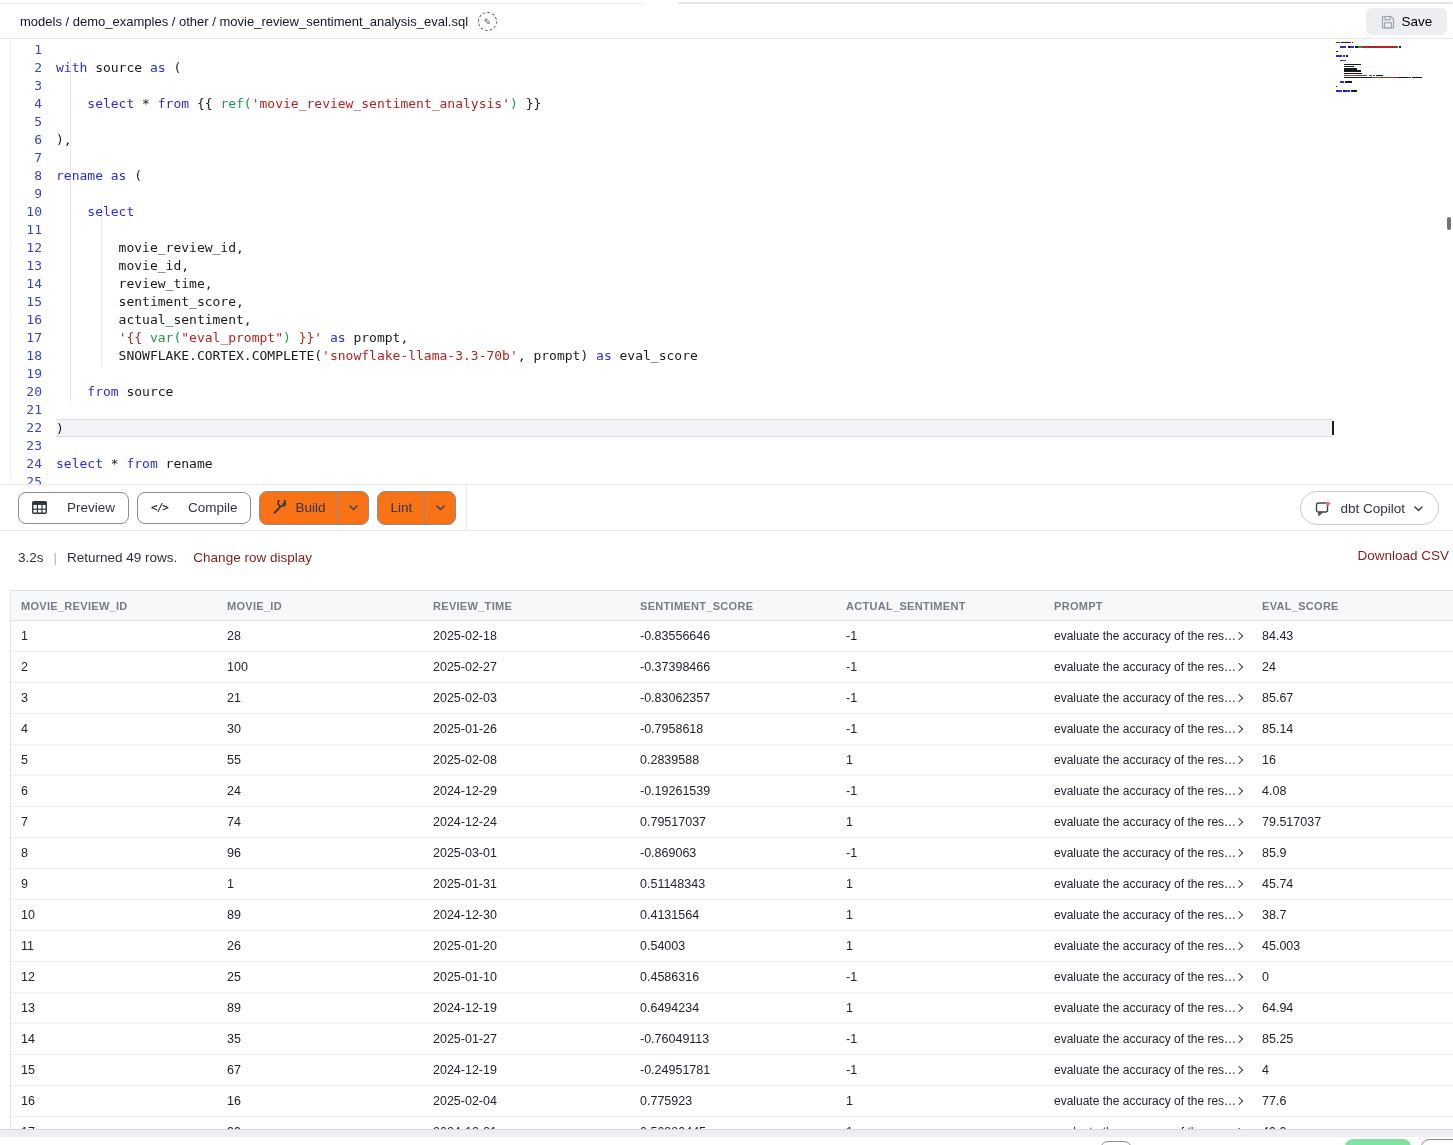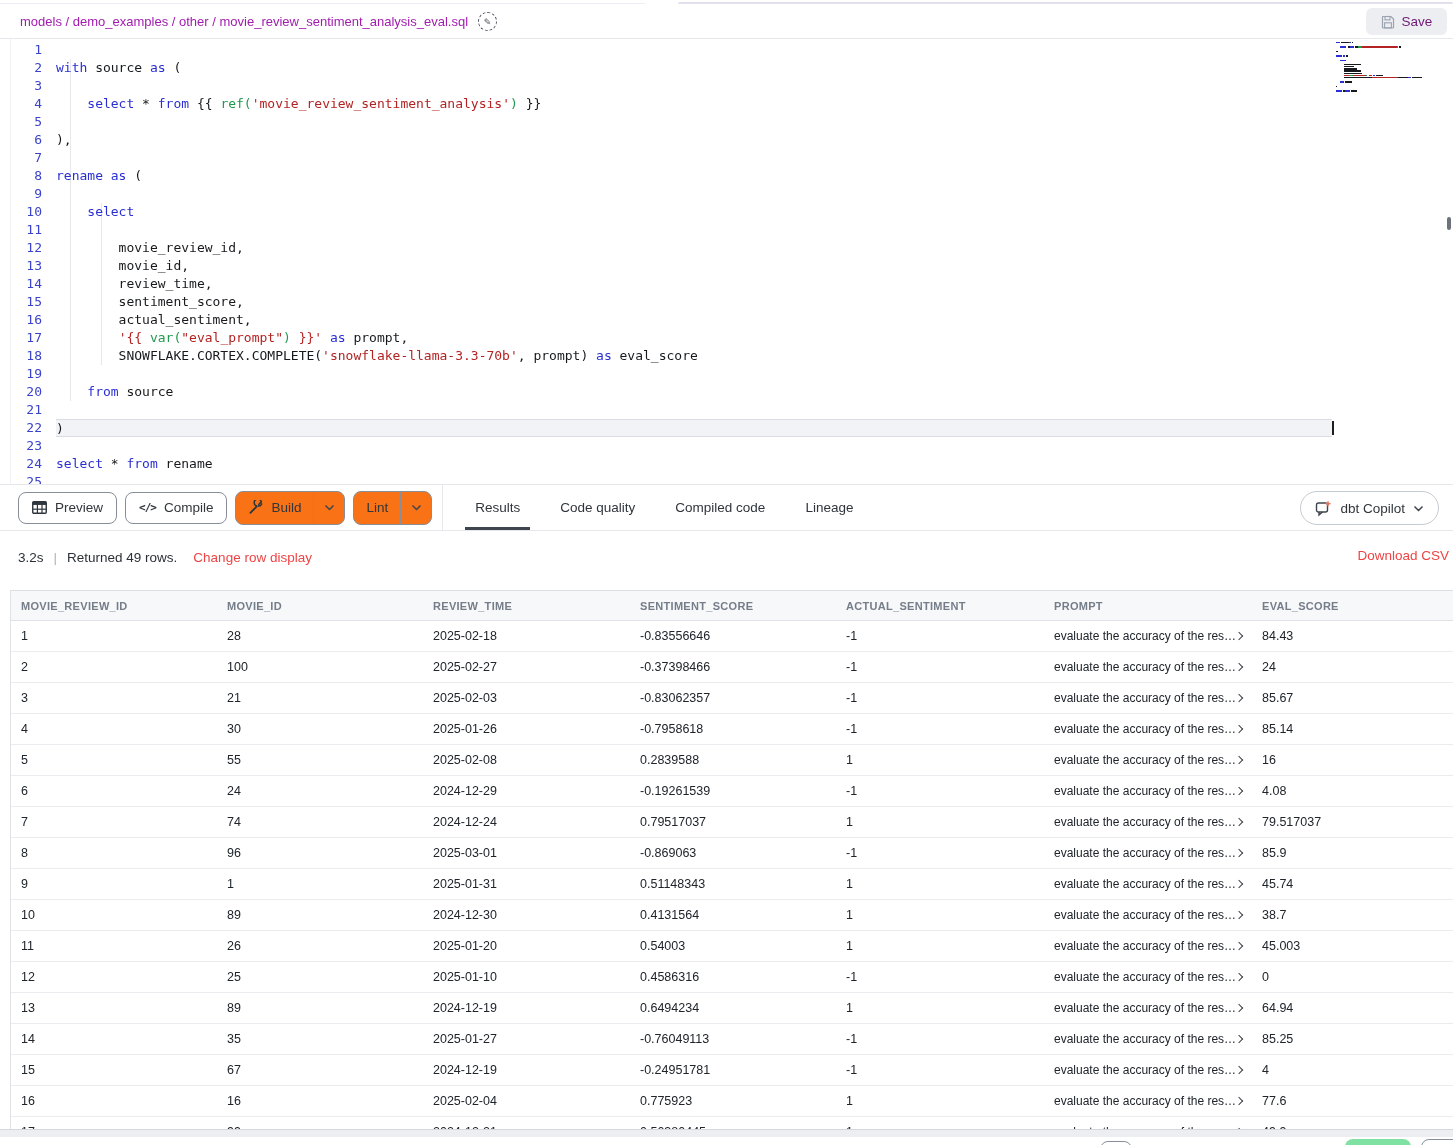--- a/index.html
+++ b/index.html
@@ -7,25 +7,25 @@
     width:1453px;height:1145px;position:relative;overflow:hidden;
     background:#ffffff;font-family:"Liberation Sans",sans-serif;color:#2b3037;
   }
   
   .top-strip{position:absolute;top:0;left:0;right:0;height:5px;background:#fff;}
   .top-strip .seg-l{position:absolute;top:3px;left:0;width:645px;height:1px;background:#eceef3;}
   .top-strip .seg-r{position:absolute;top:2px;left:678px;right:0;height:2px;background:#e0e1ec;border-radius:2px 2px 0 0;}
   
   .crumb-bar{position:absolute;top:5px;left:0;right:0;height:34px;background:#fff;
     border-bottom:1px solid #e7e8eb;display:flex;align-items:center;padding-left:20px;box-sizing:border-box;}
-  .crumb-bar .crumbs{font-size:13px;color:#a21caf;display:flex;align-items:flex-start;white-space:pre;}
+  .crumb-bar .crumbs{font-size:13px;color:#0f172a;display:flex;align-items:flex-start;white-space:pre;}
   .fmt-icon{margin-left:10px;width:17px;height:17px;border:1.4px dashed #4a4f57;border-radius:50%;
     display:flex;align-items:center;justify-content:center;font-size:9px;color:#4a4f57;cursor:pointer;}
   .save-btn{position:absolute;top:8px;right:6px;width:81px;height:27px;background:#eceef2;border:none;
-    border-radius:6px;color:#701a75;font-size:13.5px;font-family:inherit;display:flex;align-items:center;
+    border-radius:6px;color:#000000;font-size:13.5px;font-family:inherit;display:flex;align-items:center;
     justify-content:center;gap:7px;cursor:default;}
   
   .editor{position:absolute;top:39px;left:0;right:0;height:445px;background:#fff;overflow:hidden;
     font-family:"DejaVu Sans Mono","Liberation Mono",monospace;font-size:13px;line-height:18px;}
   .editor .left-border{position:absolute;left:10px;top:0;bottom:0;width:1px;background:#f0f1f4;}
   .gutter{position:absolute;left:0;top:2px;width:42px;text-align:right;color:#3a43c9;}
   .gutter div{height:18px;}
   .code{position:absolute;left:56px;top:20px;right:0;white-space:pre;color:#17191c;}
   .code-line{height:18px;position:relative;}
   .code-line.hl{width:1276px;box-sizing:border-box;background:#f2f3f6;
@@ -33,37 +33,37 @@
   .code-line.hl::after{content:"";position:absolute;right:-2px;top:1px;width:2px;height:14px;background:#1c1e22;}
   .iguide{position:absolute;width:1px;background:#e6e8ec;}
   .minimap{position:absolute;right:9px;top:3px;width:108px;}
   .mm-line{height:1.4px;margin-bottom:0.8px;display:flex;}
   .mm-line span{height:100%;display:block;}
   .ed-scroll-thumb{position:absolute;right:2px;top:178px;width:4px;height:13px;background:#6e737b;border-radius:2px;}
   
   .toolbar{position:absolute;top:484px;left:0;right:0;height:47px;background:#fff;box-sizing:border-box;
     border-top:1px solid #e7e8eb;border-bottom:1px solid #e7e8eb;display:flex;align-items:center;padding-left:18px;}
   .tb-btn{height:32px;border:1px solid #878e99;border-radius:8px;background:#fff;display:flex;align-items:center;
-    gap:8px;padding:0 13px;font-size:13.5px;color:#30363b;font-family:inherit;cursor:pointer;}
+    gap:20px;padding:0 13px;font-size:13.5px;color:#30363b;font-family:inherit;cursor:pointer;}
   .tb-group{height:32px;border:1px solid #878e99;border-radius:8px;background:#f97316;display:flex;align-items:stretch;overflow:hidden;}
   .tb-group .main{display:flex;align-items:center;gap:8px;padding:0 12px;font-size:13.5px;color:#30363b;cursor:pointer;}
   .tb-group .caret{display:flex;align-items:center;justify-content:center;width:30px;border-left:1px solid #878e99;cursor:pointer;}
   .toolbar>*{margin-right:8px;}
   .tb-divider{width:1px;align-self:stretch;background:#e7e8eb;margin-left:2px;margin-right:0;}
   .tabs{display:flex;height:100%;margin-left:12px;}
   .tab{position:relative;display:flex;align-items:center;padding:0 20px;font-size:13.5px;color:#2f353c;cursor:pointer;}
   .tab.active::after{content:"";position:absolute;left:10px;right:10px;bottom:0;height:3px;background:#3f454e;}
   .copilot-btn{position:absolute;right:6px;top:6px;height:34px;border:1px solid #c6cad1;border-radius:17px;
     background:#fff;display:flex;align-items:center;gap:8px;padding:0 14px;font-size:13.5px;color:#30363b;cursor:pointer;}
   .icon-code{font-family:"DejaVu Sans Mono",monospace;font-size:11px;font-weight:bold;color:#2f353c;letter-spacing:-1px;}
   
   .statusbar{position:absolute;top:532px;left:0;right:0;height:50px;display:flex;align-items:center;
     padding-left:18px;font-size:13.5px;color:#2b3037;}
   .statusbar .sep{color:#aeb3bb;margin:0 10px;}
-  .link{color:#ef4444;cursor:pointer;}
+  .link{color:#7f1d1d;cursor:pointer;}
   .statusbar .chg{margin-left:16px;}
   .dl-csv{position:absolute;top:548px;right:4px;font-size:13.5px;}
   
   .results{position:absolute;top:590px;left:10px;right:0;border-left:1px solid #e0e2e6;border-top:1px solid #dcdfe3;}
   .tr{display:grid;grid-template-columns:206px 206px 207px 206px 208px 208px 1fr;align-items:center;}
   .thead{height:29px;background:#f7f8fa;border-bottom:1px solid #dfe2e6;}
   .thead .th{padding-left:10px;font-size:11px;font-weight:700;letter-spacing:.3px;color:#757d89;
     text-transform:uppercase;white-space:nowrap;overflow:hidden;}
   .row{height:30px;background:#fff;border-bottom:1px solid #eaecef;}
   .td{padding-left:10px;font-size:12.5px;color:#20252c;white-space:nowrap;overflow:hidden;}
@@ -275,34 +275,20 @@
     <div class="main">
       <span>Lint</span>
     </div>
     <div class="caret">
       <svg width="11" height="7" viewBox="0 0 11 7">
           <path d="M1.5 1.5 L5.5 5.5 L9.5 1.5" fill="none" stroke="#3f454e" stroke-width="1.5"></path>
         </svg>
     </div>
   </div>
   <div class="tb-divider"></div>
-  <div class="tabs">
-    <div class="tab active">
-        <span>Results</span>
-      </div>
-    <div class="tab">
-        <span>Code quality</span>
-      </div>
-    <div class="tab">
-        <span>Compiled code</span>
-      </div>
-    <div class="tab">
-        <span>Lineage</span>
-      </div>
-  </div>
   <button class="copilot-btn">
     <svg width="17" height="17" viewBox="0 0 17 17">
       <rect x="1.5" y="3" width="11" height="9" rx="2" fill="none" stroke="#3f454e" stroke-width="1.4"></rect>
       <path d="M4 12 L4 15 L7.5 12" fill="none" stroke="#3f454e" stroke-width="1.4"></path>
       <path d="M13 0.5 l1 2.2 2.2 1 -2.2 1 -1 2.2 -1-2.2 -2.2-1 2.2-1z" fill="#e8745c"></path>
     </svg>
     <span>dbt Copilot</span>
     <svg width="11" height="7" viewBox="0 0 11 7">
         <path d="M1.5 1.5 L5.5 5.5 L9.5 1.5" fill="none" stroke="#3f454e" stroke-width="1.5"></path>
       </svg>

